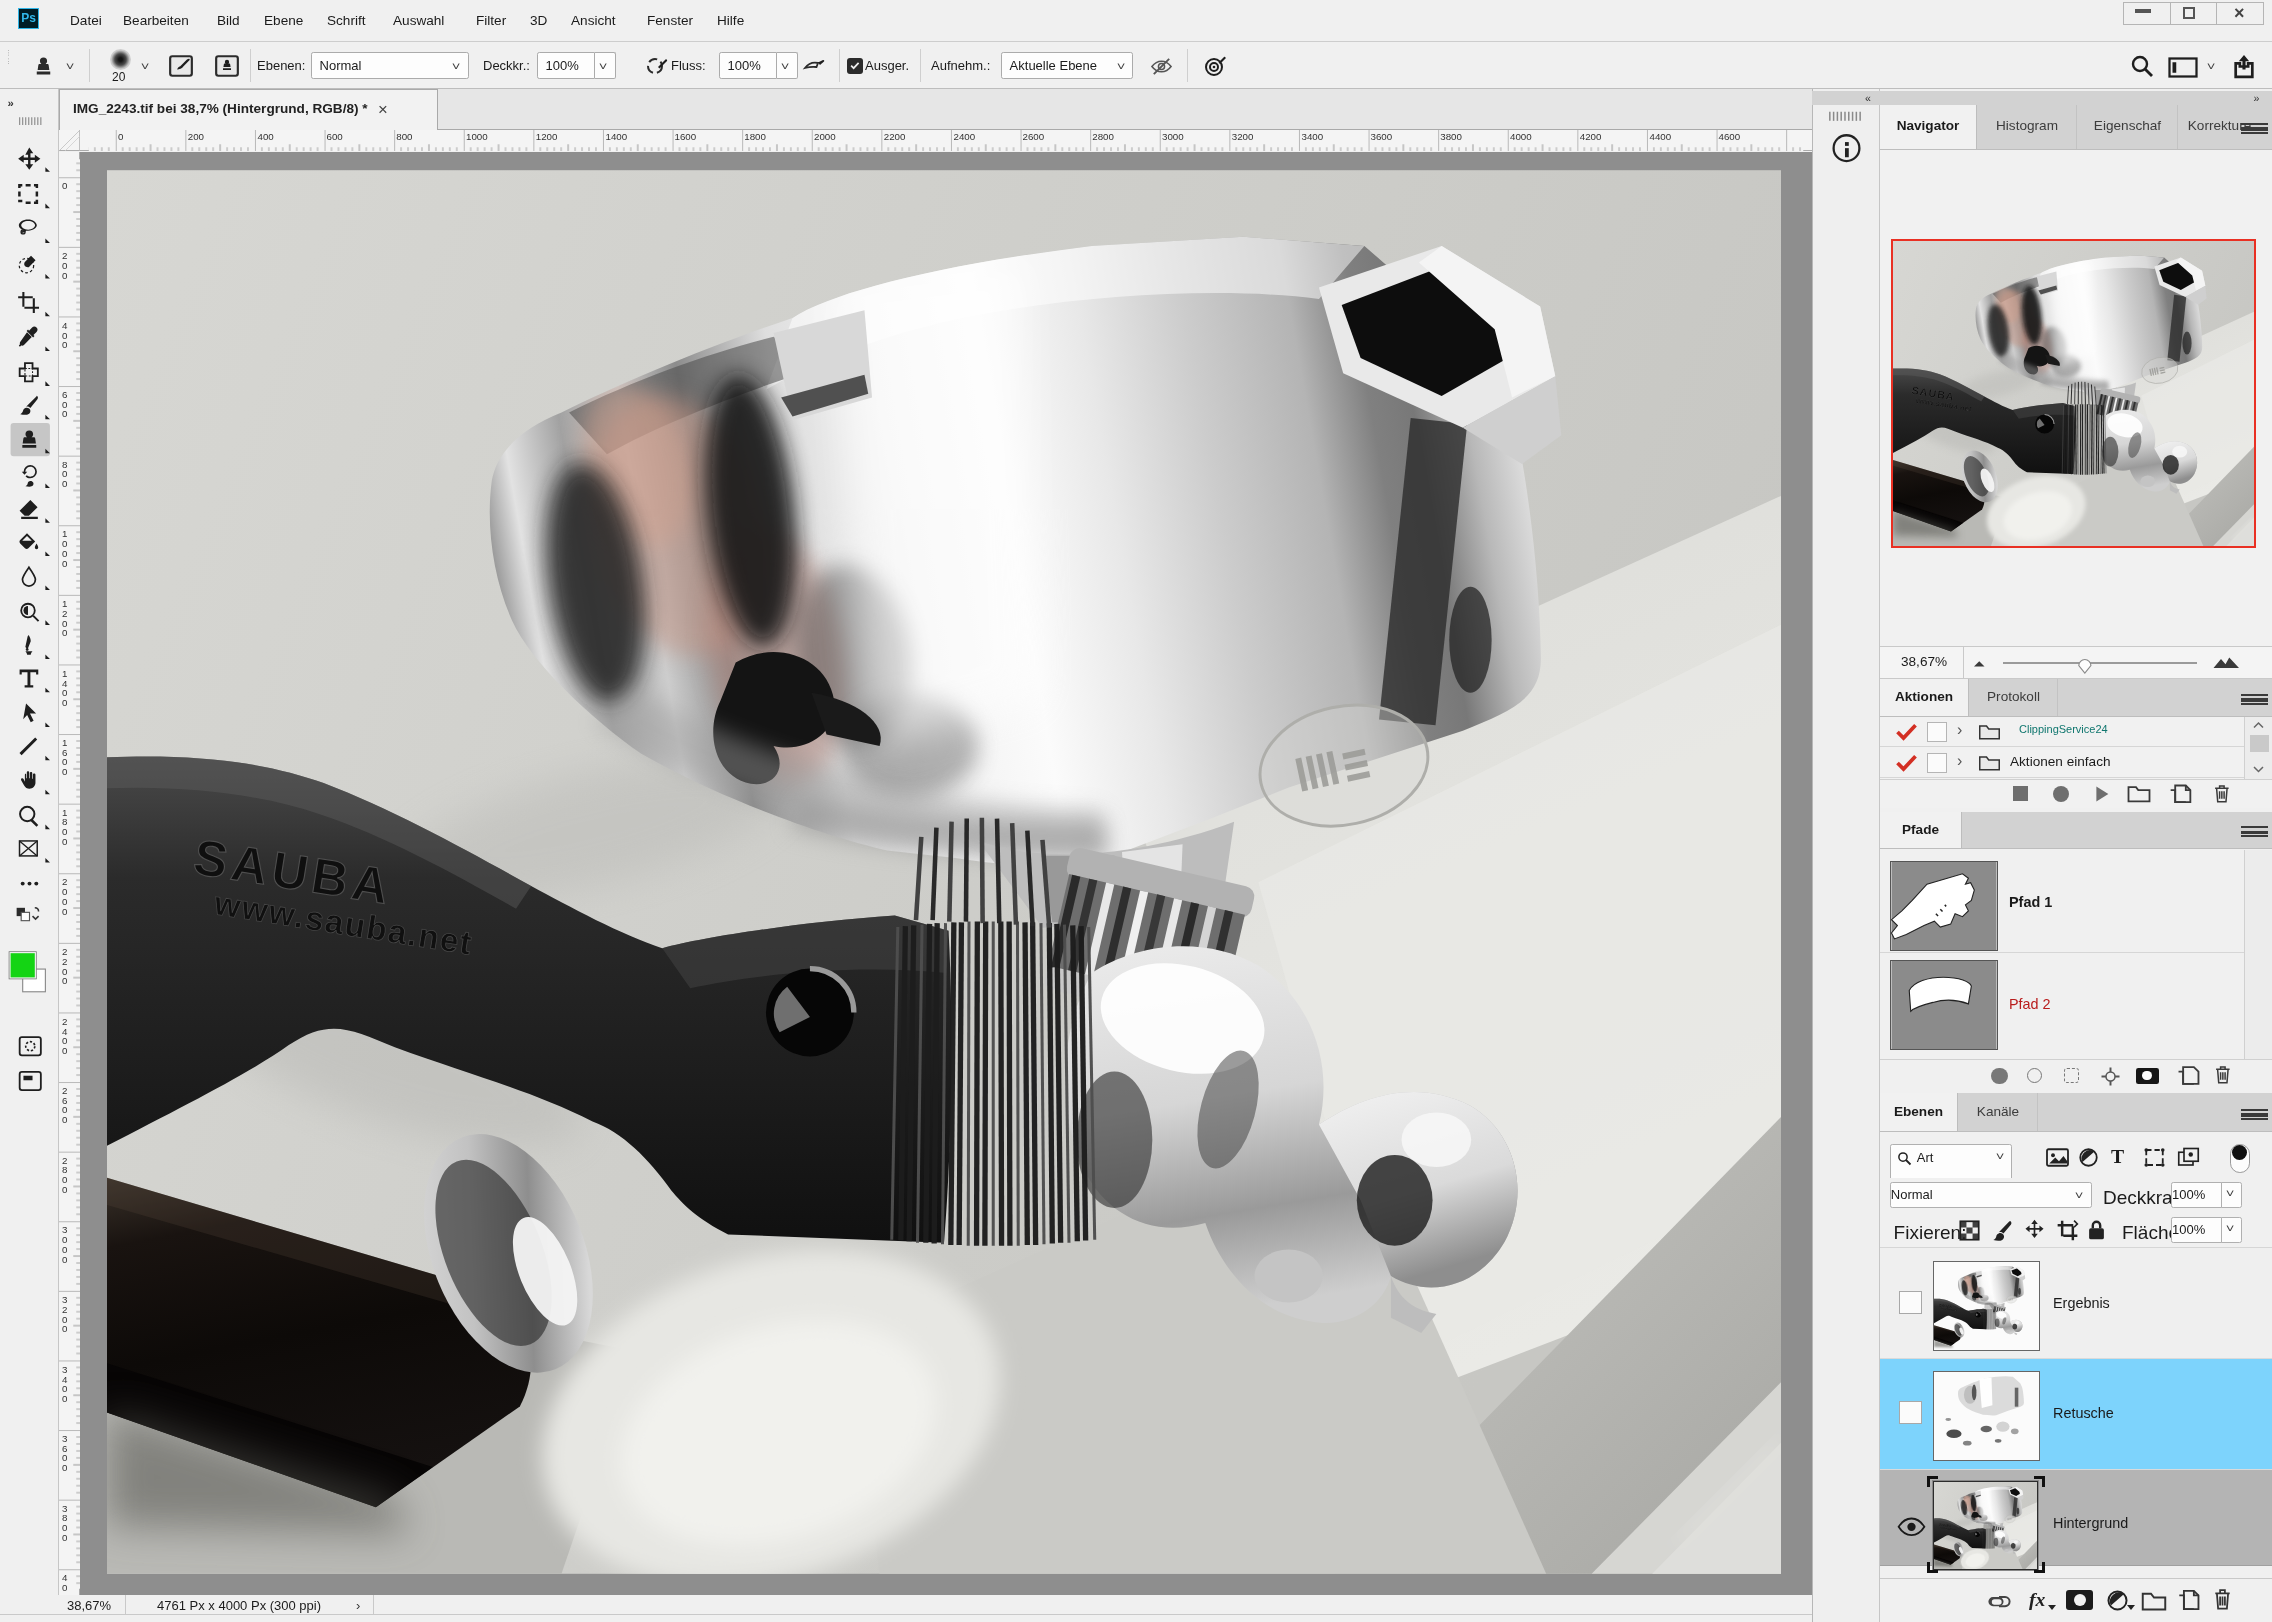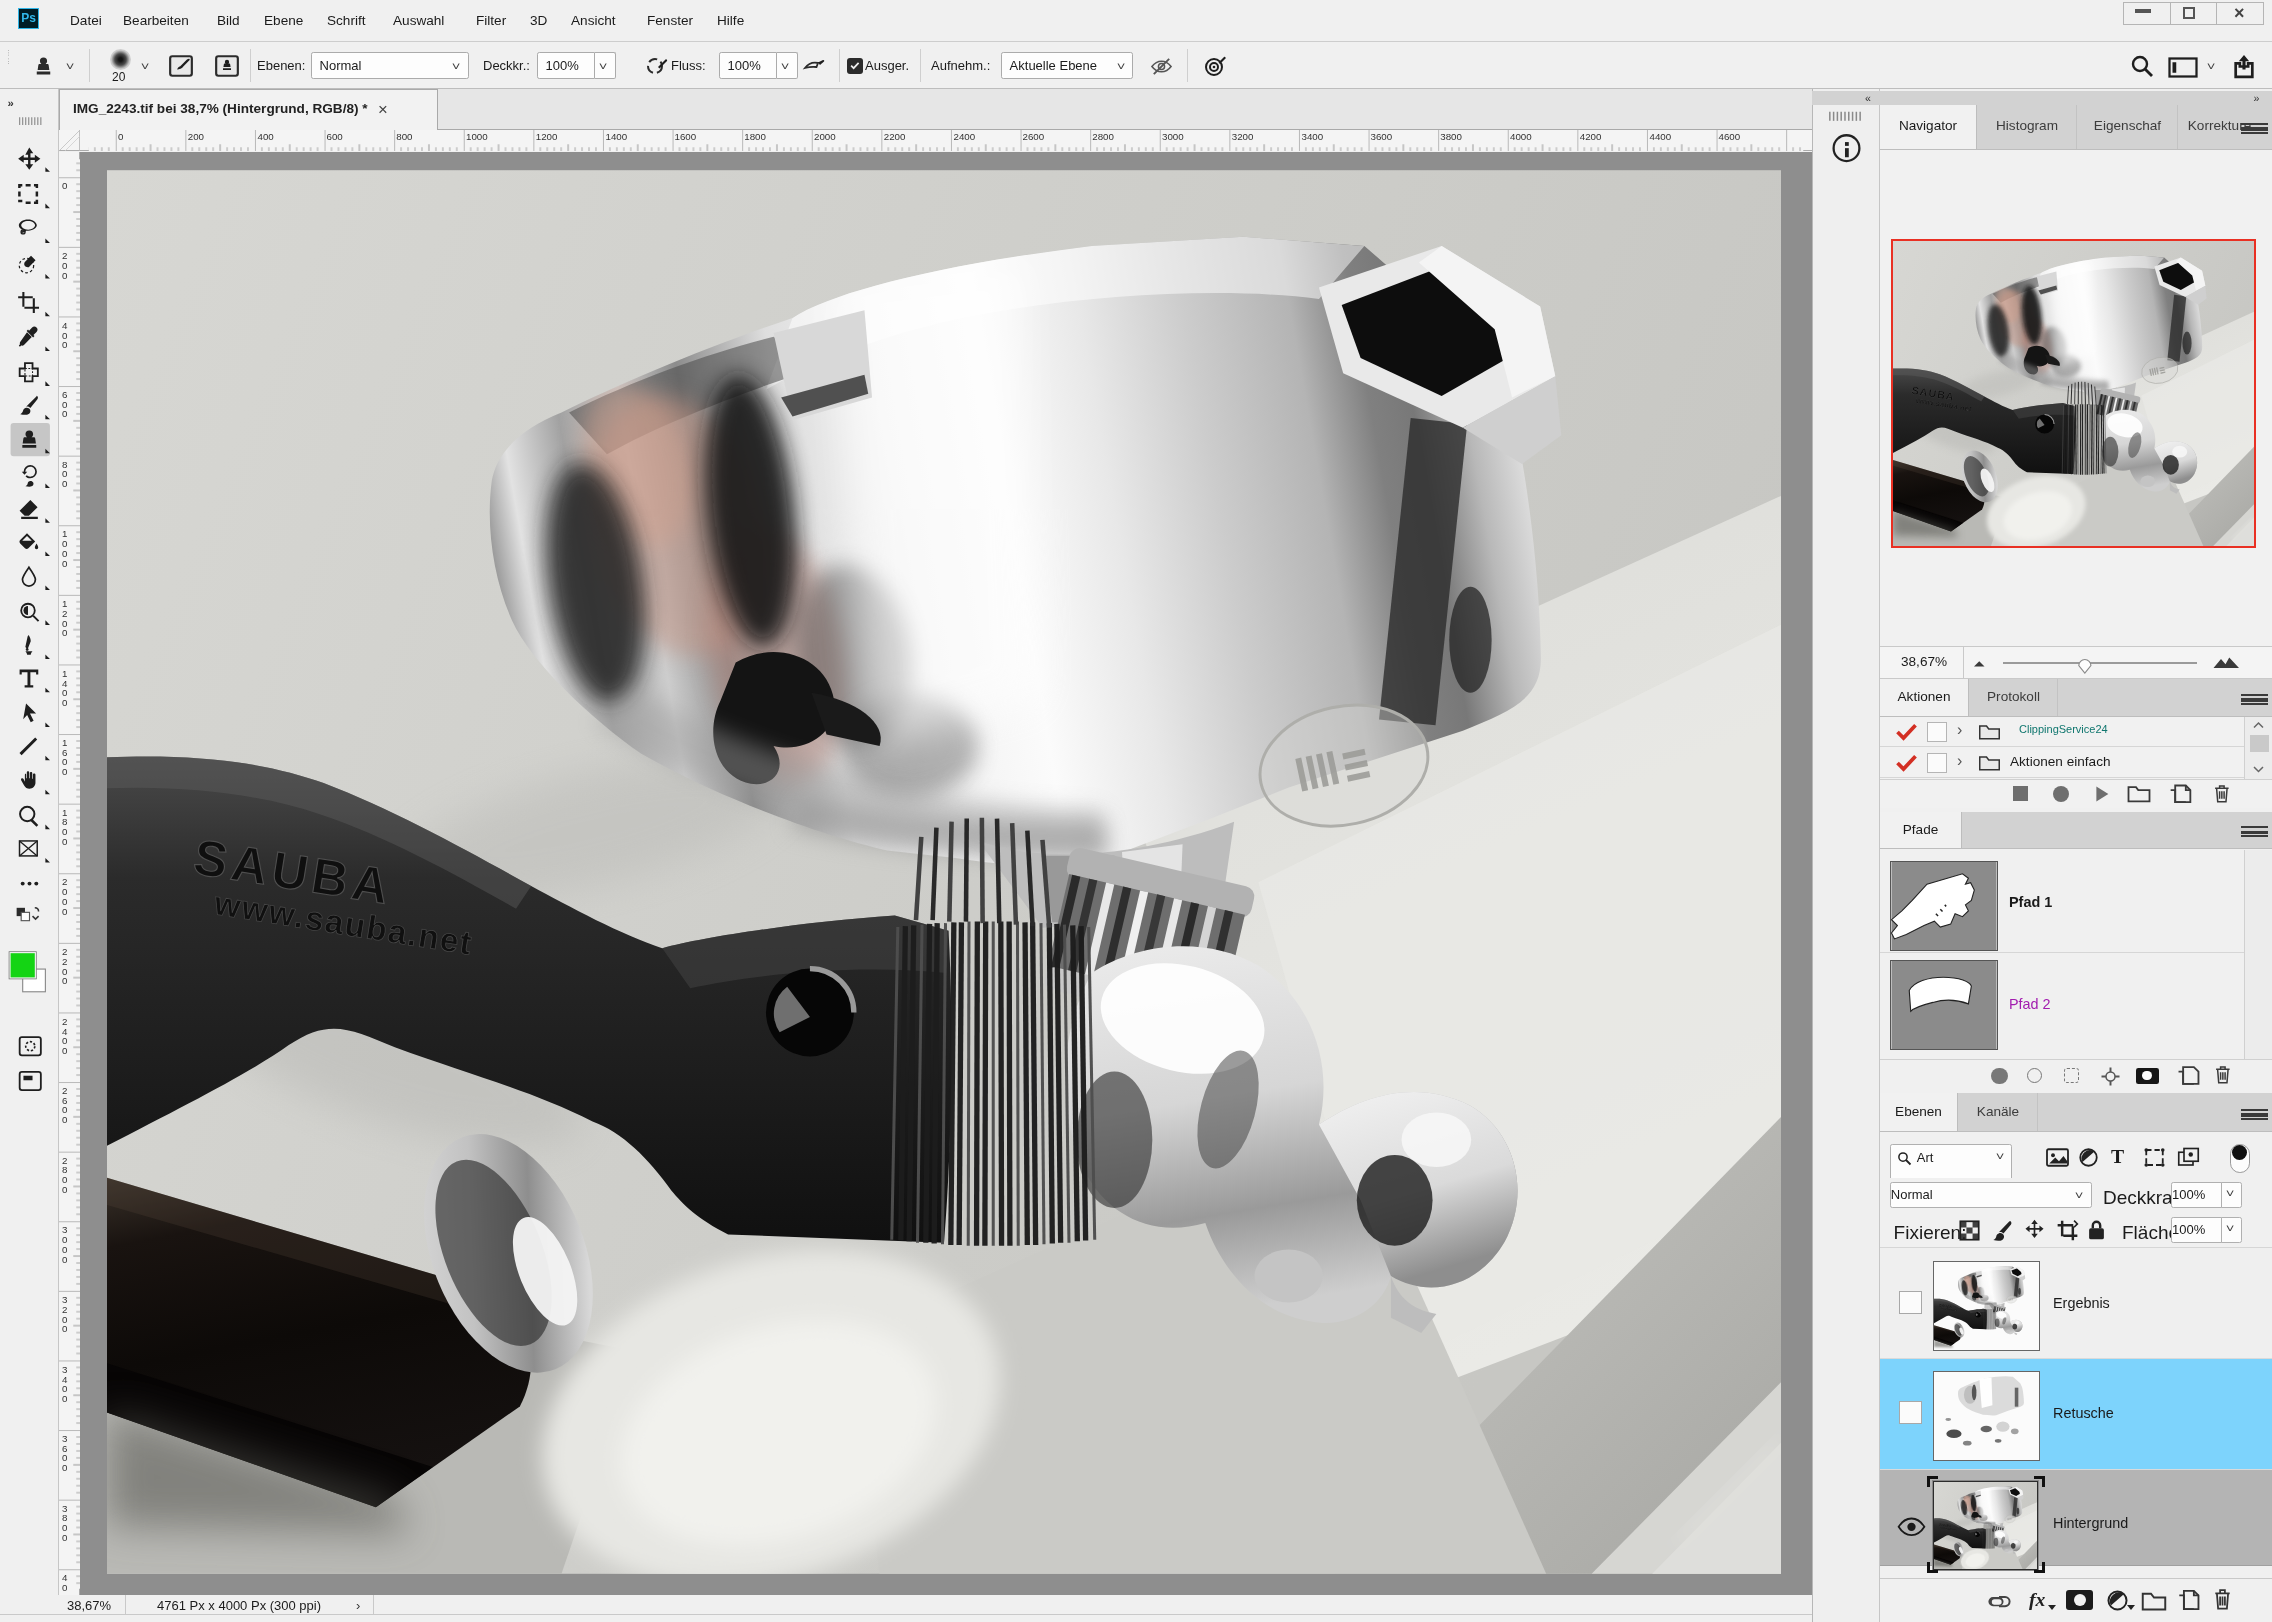--- a/index.html
+++ b/index.html
@@ -34,21 +34,21 @@
 #photo{position:absolute;left:27px;top:18px;width:1674px;height:1404px}
 
 #statusbar{left:0px;top:1595px;width:1812px;height:19.7px;background:#f0f0f0;border-bottom:0.8px solid #c9c9c9;font-size:13px;color:#1b1b1b}
 
 #cstrip{left:1812px;top:89px;width:68px;height:1533px;background:#efefef;border-left:0.8px solid #b7b7b7;border-right:0.8px solid #c6c6c6}
 
 #rpanel{left:1880px;top:89px;width:392px;height:1533px;background:#f0f0f0}
 #topband{left:1812px;top:91px;width:461px;height:14.4px;background:#d2d2d2}
 .ptabs{position:absolute;background:#d2d2d2;border-bottom:0.8px solid #bdbdbd}
 .ptab{position:absolute;top:0;height:100%;font-size:13.6px;color:#3c3c3c;text-align:center}
-.ptab.act{background:#f1f1f1;font-weight:normal;color:#1a1a1a;border-right:0.8px solid #bdbdbd}
+.ptab.act{background:#f1f1f1;font-weight:bold;color:#1a1a1a;border-right:0.8px solid #bdbdbd}
 .hamb{position:absolute;width:29px;height:16.7px;border-top:2.3px solid #3a3a3a;border-bottom:2.3px solid #3a3a3a}
 .hamb:before{content:"";position:absolute;left:0;top:2.3px;width:100%;height:2.3px;background:#3a3a3a}
 .hamb:after{content:"";position:absolute;left:0;top:6.8px;width:100%;height:2.3px;background:#3a3a3a}
 .lbl{position:absolute;font-size:19px;color:#1b1b1b}
 .wbox{position:absolute;background:#fdfdfd;border:0.8px solid #b0b0b0;border-radius:2.3px;font-size:13px;color:#1b1b1b}
 </style></head>
 <body>
 <svg width="0" height="0" style="position:absolute">
 <defs>
 <linearGradient id="bgGrad" x1="0" y1="0" x2="1" y2="0.35">
@@ -811,21 +811,21 @@
             <path d="M28 52 L48 30 L96 16 L104 22 L100 30 L107 28 L112 38 L108 52 L100 58 L104 66 L96 74 L86 70 L80 84 L66 88 L58 80 L44 86 L20 98 L4 104 L0 96 L8 86 L0 78 L14 66 Z" fill="#fff" stroke="#222" stroke-width="1.5"></path>
             <path d="M60 70l3 3M66 64l3 3M72 58l2 2" stroke="#222" stroke-width="2"></path>
           </svg>
         <span style="position:absolute;left:129px;top:39px;font-size:14.4px;font-weight:bold;color:#1a1a1a">Pfad 1</span>
       </div>
       <div style="position:absolute;left:0;top:104px;width:364px;height:101px">
         <svg style="position:absolute;left:9.8px;top:6px;border:0.8px solid #555" width="108" height="90" viewBox="0 0 142 119">
             <rect width="142" height="119" fill="#8b8b8b"></rect>
             <path d="M24 40 C30 28 50 22 70 22 C92 22 106 28 108 34 L104 58 C88 52 70 52 56 56 C40 60 30 64 26 68 Z" fill="#fff" stroke="#222" stroke-width="1.5"></path>
           </svg>
-        <span style="position:absolute;left:129px;top:42px;font-size:14.4px;color:#a21caf">Pfad 2</span>
+        <span style="position:absolute;left:129px;top:42px;font-size:14.4px;color:#b91c1c">Pfad 2</span>
       </div>
       <div style="position:absolute;left:364px;top:0;width:28px;height:209px;background:#ececec;border-left:0.8px solid #d0d0d0"></div>
     </div>
     <div style="position:absolute;left:0;top:970px;width:392px;height:32px;background:#f0f0f0;border-top:0.8px solid #d0d0d0">
       <span style="position:absolute;left:111px;top:7.6px;width:16.7px;height:16.7px;background:#787878;border-radius:50%"></span>
       <span style="position:absolute;left:147px;top:7.6px;width:15px;height:15px;border:1.5px solid #787878;border-radius:50%"></span>
       <span style="position:absolute;left:184px;top:7.6px;width:15px;height:15px;border:1.5px dashed #787878;border-radius:3px"></span>
       <svg style="position:absolute;left:220px;top:6px" width="21" height="21" viewBox="0 0 28 28">
           <circle cx="14" cy="14" r="6" fill="none" stroke="#555" stroke-width="2"></circle>
           <path d="M14 2v6M14 20v6M2 14h6M20 14h6" stroke="#555" stroke-width="2.6"></path>

